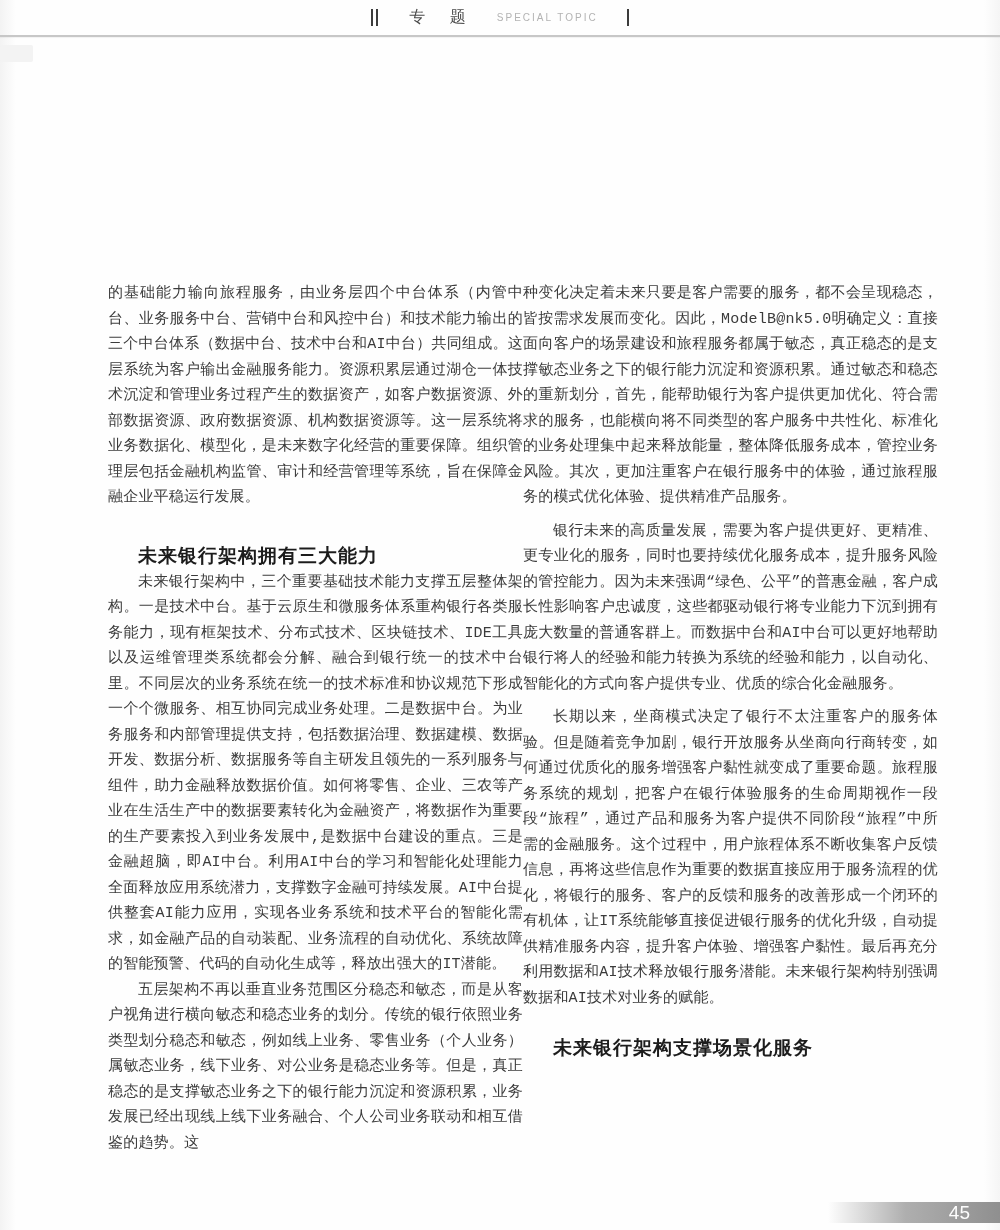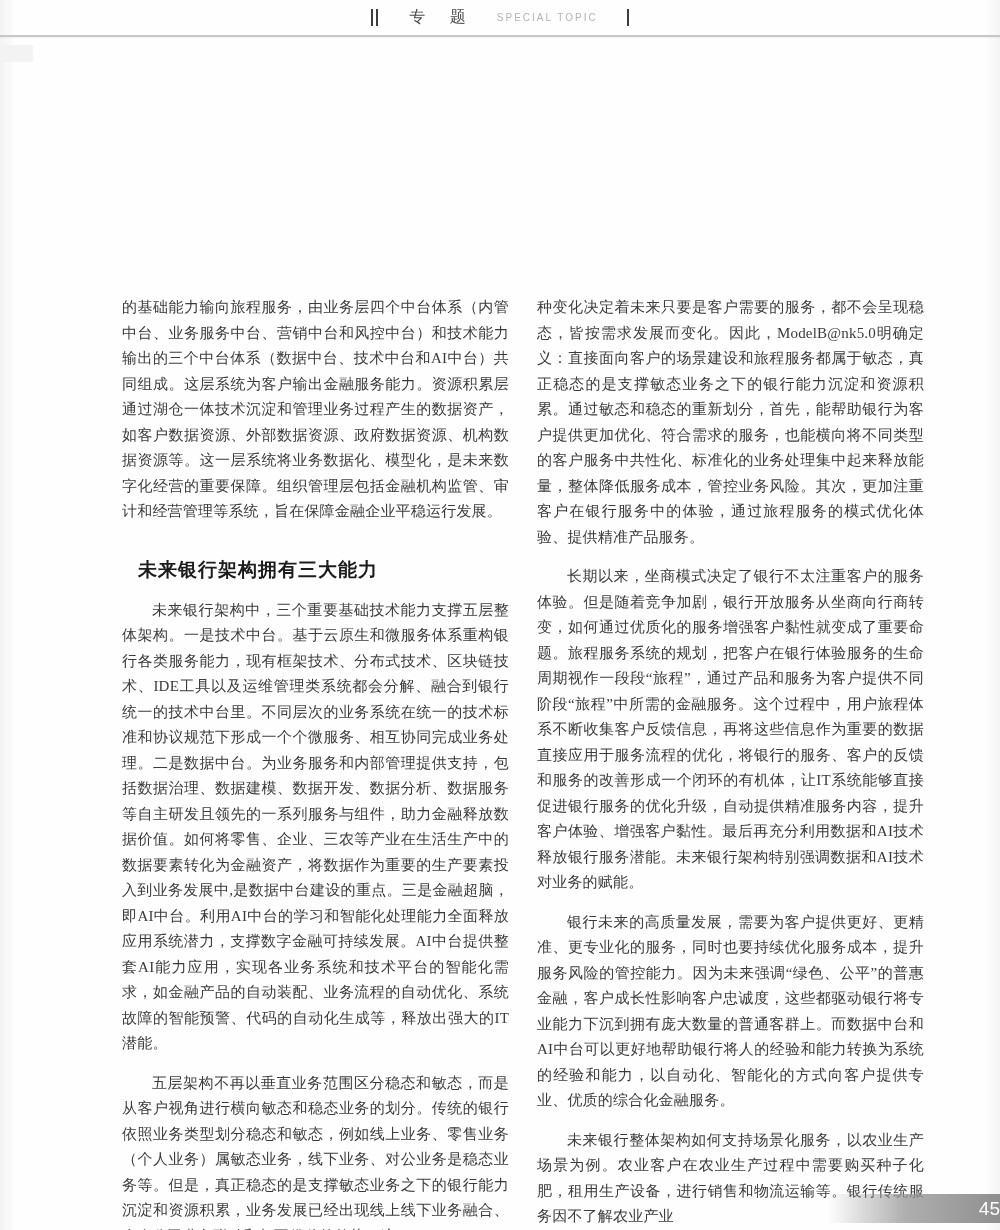--- a/index.html
+++ b/index.html
@@ -46,35 +46,36 @@
   }
   
   .col {
     position: absolute; top: 281px; width: 415px;
     font-size: 15px; line-height: 25.5px; letter-spacing: 0.2px;
     color: var(--text-color, #3b3b3b);
     text-align: justify;
   }
   .col-left  { left: 108px; }
   .col-right { left: 523px; }
-  .para { margin: 14px; }
+  .para { margin: 0; font-family: Liberation Mono, monospace; }
   .indent { text-indent: 2em; }
   .gap8 { margin-top: 8px; }
   .sec-heading {
     font-size: 19px; font-weight: bold; line-height: 29px;
     color: var(--heading-color, #1c1c1c);
     letter-spacing: 1px;
     margin: 30px 0 0 30px;
     text-align: left;
   }
   .sec-heading.second { margin-top: 22px; }
   
   .footer-bar {
     position: absolute; right: 0; bottom: 7px;
-    width: 172px; height: 29px; box-sizing: border-box;
+    width: 172px; height: 21px; box-sizing: border-box;
+    padding-right: 30px;
     display: flex; align-items: center; justify-content: flex-end;
     background: linear-gradient(to right,
       rgba(150,150,150,0) 0%,
       rgba(148,148,148,0.75) 45%,
       var(--footer-bar-color, #8f8f8f) 100%);
   }
   .page-num {
     font-family: "Liberation Sans", sans-serif;
     font-size: 19px; color: #fdfdfd;
   }
@@ -96,22 +97,22 @@
 
   <div class="col col-left">
     <p class="para">的基础能力输向旅程服务，由业务层四个中台体系（内管中台、业务服务中台、营销中台和风控中台）和技术能力输出的三个中台体系（数据中台、技术中台和AI中台）共同组成。这层系统为客户输出金融服务能力。资源积累层通过湖仓一体技术沉淀和管理业务过程产生的数据资产，如客户数据资源、外部数据资源、政府数据资源、机构数据资源等。这一层系统将业务数据化、模型化，是未来数字化经营的重要保障。组织管理层包括金融机构监管、审计和经营管理等系统，旨在保障金融企业平稳运行发展。</p>
     <h2 class="sec-heading">未来银行架构拥有三大能力</h2>
     <p class="para indent">未来银行架构中，三个重要基础技术能力支撑五层整体架构。一是技术中台。基于云原生和微服务体系重构银行各类服务能力，现有框架技术、分布式技术、区块链技术、IDE工具以及运维管理类系统都会分解、融合到银行统一的技术中台里。不同层次的业务系统在统一的技术标准和协议规范下形成一个个微服务、相互协同完成业务处理。二是数据中台。为业务服务和内部管理提供支持，包括数据治理、数据建模、数据开发、数据分析、数据服务等自主研发且领先的一系列服务与组件，助力金融释放数据价值。如何将零售、企业、三农等产业在生活生产中的数据要素转化为金融资产，将数据作为重要的生产要素投入到业务发展中,是数据中台建设的重点。三是金融超脑，即AI中台。利用AI中台的学习和智能化处理能力全面释放应用系统潜力，支撑数字金融可持续发展。AI中台提供整套AI能力应用，实现各业务系统和技术平台的智能化需求，如金融产品的自动装配、业务流程的自动优化、系统故障的智能预警、代码的自动化生成等，释放出强大的IT潜能。</p>
     <p class="para indent">五层架构不再以垂直业务范围区分稳态和敏态，而是从客户视角进行横向敏态和稳态业务的划分。传统的银行依照业务类型划分稳态和敏态，例如线上业务、零售业务（个人业务）属敏态业务，线下业务、对公业务是稳态业务等。但是，真正稳态的是支撑敏态业务之下的银行能力沉淀和资源积累，业务发展已经出现线上线下业务融合、个人公司业务联动和相互借鉴的趋势。这</p>
   </div>
 
   <div class="col col-right">
     <p class="para">种变化决定着未来只要是客户需要的服务，都不会呈现稳态，皆按需求发展而变化。因此，ModelB@nk5.0明确定义：直接面向客户的场景建设和旅程服务都属于敏态，真正稳态的是支撑敏态业务之下的银行能力沉淀和资源积累。通过敏态和稳态的重新划分，首先，能帮助银行为客户提供更加优化、符合需求的服务，也能横向将不同类型的客户服务中共性化、标准化的业务处理集中起来释放能量，整体降低服务成本，管控业务风险。其次，更加注重客户在银行服务中的体验，通过旅程服务的模式优化体验、提供精准产品服务。</p>
+    <p class="para indent gap8">银行未来的高质量发展，需要为客户提供更好、更精准、更专业化的服务，同时也要持续优化服务成本，提升服务风险的管控能力。因为未来强调“绿色、公平”的普惠金融，客户成长性影响客户忠诚度，这些都驱动银行将专业能力下沉到拥有庞大数量的普通客群上。而数据中台和AI中台可以更好地帮助银行将人的经验和能力转换为系统的经验和能力，以自动化、智能化的方式向客户提供专业、优质的综合化金融服务。</p>
     <p class="para indent gap8">长期以来，坐商模式决定了银行不太注重客户的服务体验。但是随着竞争加剧，银行开放服务从坐商向行商转变，如何通过优质化的服务增强客户黏性就变成了重要命题。旅程服务系统的规划，把客户在银行体验服务的生命周期视作一段段“旅程”，通过产品和服务为客户提供不同阶段“旅程”中所需的金融服务。这个过程中，用户旅程体系不断收集客户反馈信息，再将这些信息作为重要的数据直接应用于服务流程的优化，将银行的服务、客户的反馈和服务的改善形成一个闭环的有机体，让IT系统能够直接促进银行服务的优化升级，自动提供精准服务内容，提升客户体验、增强客户黏性。最后再充分利用数据和AI技术释放银行服务潜能。未来银行架构特别强调数据和AI技术对业务的赋能。</p>
-    <p class="para indent gap8">银行未来的高质量发展，需要为客户提供更好、更精准、更专业化的服务，同时也要持续优化服务成本，提升服务风险的管控能力。因为未来强调“绿色、公平”的普惠金融，客户成长性影响客户忠诚度，这些都驱动银行将专业能力下沉到拥有庞大数量的普通客群上。而数据中台和AI中台可以更好地帮助银行将人的经验和能力转换为系统的经验和能力，以自动化、智能化的方式向客户提供专业、优质的综合化金融服务。</p>
-    <p class="para indent">未来银行整体架构如何支持场景化服务，以农业生产场景为例。农业客户在农业生产过程中需要购买种子化肥，租用生产设备，进行销售和物流运输等。银行传统服务因不了解农业产业</p>
+    <h2 class="sec-heading second">未来银行架构支撑场景化服务</h2>
   </div>
 
   <div class="footer-bar">
     <span class="page-num">45</span>
   </div>
 
 </div>
 
 </body></html>

